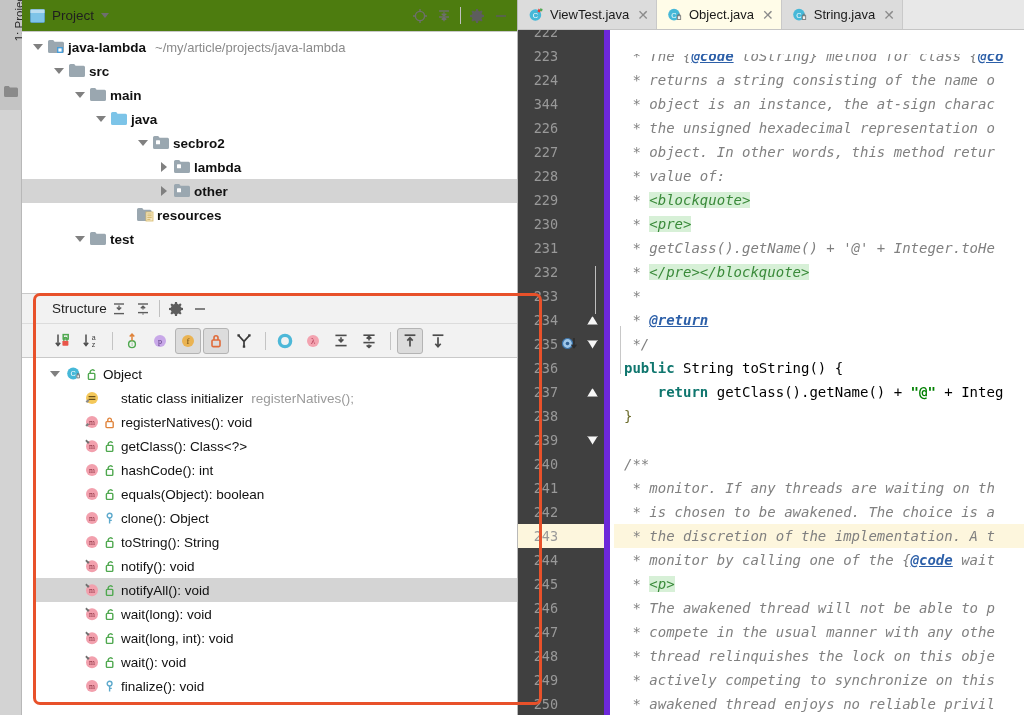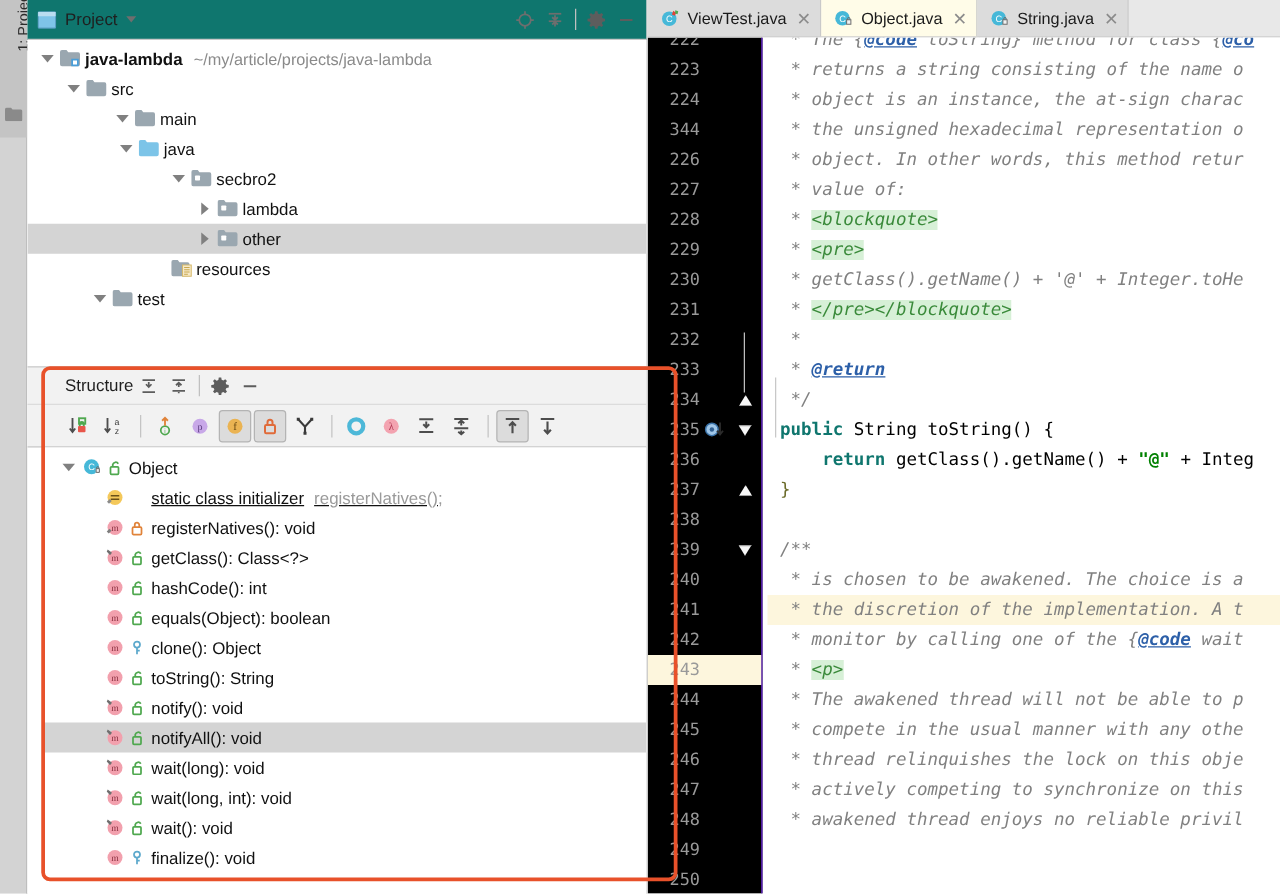--- a/index.html
+++ b/index.html
@@ -44,21 +44,21 @@
     flex: 0 0 495px;
     display: flex; flex-direction: column;
     background: #ffffff;
     position: relative;
   }
 
   
   .panel-head {
     height: 32px;
     display: flex; align-items: center;
-    background: #0f766e;
+    background: #4d7c0f;
     border-bottom: 1px solid #c9c9c9;
     padding: 0 4px 0 8px;
     flex: 0 0 32px;
   }
   .panel-head .ph-title {
     font-size: 13.5px; color: #1f1f1f;
     margin-left: 7px;
   }
   .panel-head .ph-spacer { flex: 1 1 auto; }
   .ph-btn {
@@ -89,21 +89,21 @@
     white-space: nowrap;
   }
   .tnode.sel { background: #d4d4d4; }
   .tnode .arrow {
     width: 16px; height: 24px; flex: 0 0 16px;
     display: flex; align-items: center; justify-content: center;
   }
   .arrow-down { width:0;height:0;border-left:5px solid transparent;border-right:5px solid transparent;border-top:6px solid #808080; }
   .arrow-right { width:0;height:0;border-top:5px solid transparent;border-bottom:5px solid transparent;border-left:6px solid #808080; }
   .tnode .ticon { width: 20px; flex: 0 0 20px; display:flex; align-items:center; justify-content:center; }
-  .tnode .tlabel { margin-left: 2px; }
+  .tnode .tlabel { margin-left: 2px; font-weight: bold; }
   .tnode .tlabel.bold { font-weight: bold; }
   .tnode .tpath { margin-left: 9px; color: #8a8a8a; font-size: 13px; }
 
   
   #structure-wrap {
     flex: 0 0 422px;
     height: 422px;
     position: relative;
     background: #ffffff;
   }
@@ -192,22 +192,22 @@
 
   #editor-body {
     flex: 1 1 auto;
     display: flex;
     position: relative;
     overflow: hidden;
     background: #ffffff;
   }
   #gutter {
     width: 92px; flex: 0 0 92px;
-    background: #000000;
-    border-right: 1px solid #6d28d9;
+    background: #404040;
+    border-right: 6px solid #6d28d9;
     position: relative;
   }
   .gline {
     height: 24px;
     display: flex; align-items: center;
     position: relative;
   }
   .gline .lnum {
     width: 44px; text-align: right;
     font-family: "DejaVu Sans Mono", monospace;
@@ -216,20 +216,21 @@
   }
   .gline.hl { background: #fdf6dd; }
   .gline .marker { width: 22px; display:flex;align-items:center;justify-content:center; }
   .gline .fold { width: 24px; display:flex;align-items:center;justify-content:center; }
 
   #code {
     flex: 1 1 auto;
     position: relative;
     overflow: hidden;
     padding-left: 4px;
+    margin-top: 24px;
   }
   .cline {
     height: 24px;
     display: flex; align-items: center;
     font-family: "DejaVu Sans Mono", monospace;
     font-size: 14px;
     white-space: pre;
     padding-left: 10px;
   }
   .cline.hl { background: #fdf6dd; }
@@ -324,21 +325,21 @@
           <span class="arrow">
             <span class="arrow-down"></span>
           </span>
           <span class="ticon">
             <svg width="17" height="14" viewBox="0 0 17 14">
               <path d="M0 1.6A1.6 1.6 0 0 1 1.6 0h3.6l1.4 1.7h8A1.6 1.6 0 0 1 16 3.3v8.1A1.6 1.6 0 0 1 14.4 13H1.6A1.6 1.6 0 0 1 0 11.4z" fill="#9aa7b0"></path>
             </svg>
           </span>
           <span class="tlabel">src</span>
         </div>
-        <div class="tnode" style="padding-left: 68px;">
+        <div class="tnode" style="padding-left: 50px;">
           <span class="arrow">
             <span class="arrow-down"></span>
           </span>
           <span class="ticon">
             <svg width="17" height="14" viewBox="0 0 17 14">
               <path d="M0 1.6A1.6 1.6 0 0 1 1.6 0h3.6l1.4 1.7h8A1.6 1.6 0 0 1 16 3.3v8.1A1.6 1.6 0 0 1 14.4 13H1.6A1.6 1.6 0 0 1 0 11.4z" fill="#9aa7b0"></path>
             </svg>
           </span>
           <span class="tlabel">main</span>
         </div>
@@ -553,21 +554,21 @@
               </svg>
             </span>
             <span class="icon-vis">
               <svg width="12" height="13" viewBox="0 0 12 13">
                 <rect x="2.4" y="5.4" width="6.4" height="6" rx="0.8" fill="none" stroke="#4fa84f" stroke-width="1.4"></rect>
                 <path d="M4.2 5.4V3.6a2.4 2.4 0 0 1 4.4-.6" fill="none" stroke="#4fa84f" stroke-width="1.4"></path>
               </svg>
             </span>
             <span class="slabel">Object</span>
           </div>
-          <div class="snode" style="padding-left: 28px; text-decoration: underline;">
+          <div class="snode" style="padding-left: 28px;">
             <span class="arrow"></span>
             <span class="icon-main">
               <svg width="16" height="16" viewBox="0 0 16 16">
                 <circle cx="8" cy="8" r="6" fill="#f4c85a"></circle>
                 <path d="M4.6 6.6h6.8M4.6 9.4h6.8" stroke="#6a5018" stroke-width="1.3"></path>
                 <path d="M1.6 11.4l2.2-2.2 1.6 1.6-2.2 2.2z" fill="#8a8a8a"></path>
               </svg>
             </span>
             <span class="icon-vis"></span>
             <span class="slabel">static class initializer</span>
@@ -991,20 +992,21 @@
           <div class="cline"><span class="cmt"> * getClass().getName() + '@' + Integer.toHe</span></div>
           <div class="cline"><span class="cmt"> * </span><span class="tag">&lt;/pre&gt;&lt;/blockquote&gt;</span></div>
           <div class="cline"><span class="cmt"> *</span></div>
           <div class="cline"><span class="cmt"> * </span><span class="jdoc-tag">@return</span></div>
           <div class="cline"><span class="cmt"> */</span></div>
           <div class="cline"><span class="kw">public</span><span class="plain"> String toString() {</span></div>
           <div class="cline"><span class="plain">    </span><span class="kw">return</span><span class="plain"> getClass().getName() + </span><span class="str">"@"</span><span class="plain"> + Integ</span></div>
           <div class="cline"><span class="brace">}</span></div>
           <div class="cline"><span class="plain"></span></div>
           <div class="cline"><span class="cmt">/**</span></div>
+          <div class="cline"><span class="cmt"> * monitor. If any threads are waiting on th</span></div>
           <div class="cline"><span class="cmt"> * is chosen to be awakened. The choice is a</span></div>
           <div class="cline hl"><span class="cmt"> * the discretion of the implementation. A t</span></div>
           <div class="cline"><span class="cmt"> * monitor by calling one of the {</span><span class="jdoc-tag">@code</span><span class="cmt"> wait</span></div>
           <div class="cline"><span class="cmt"> * </span><span class="tag">&lt;p&gt;</span></div>
           <div class="cline"><span class="cmt"> * The awakened thread will not be able to p</span></div>
           <div class="cline"><span class="cmt"> * compete in the usual manner with any othe</span></div>
           <div class="cline"><span class="cmt"> * thread relinquishes the lock on this obje</span></div>
           <div class="cline"><span class="cmt"> * actively competing to synchronize on this</span></div>
           <div class="cline"><span class="cmt"> * awakened thread enjoys no reliable privil</span></div>
           <div style="position: absolute; left: 10px; top: 272px; width: 1px; height: 48px; background: rgb(200, 200, 200);"></div>

